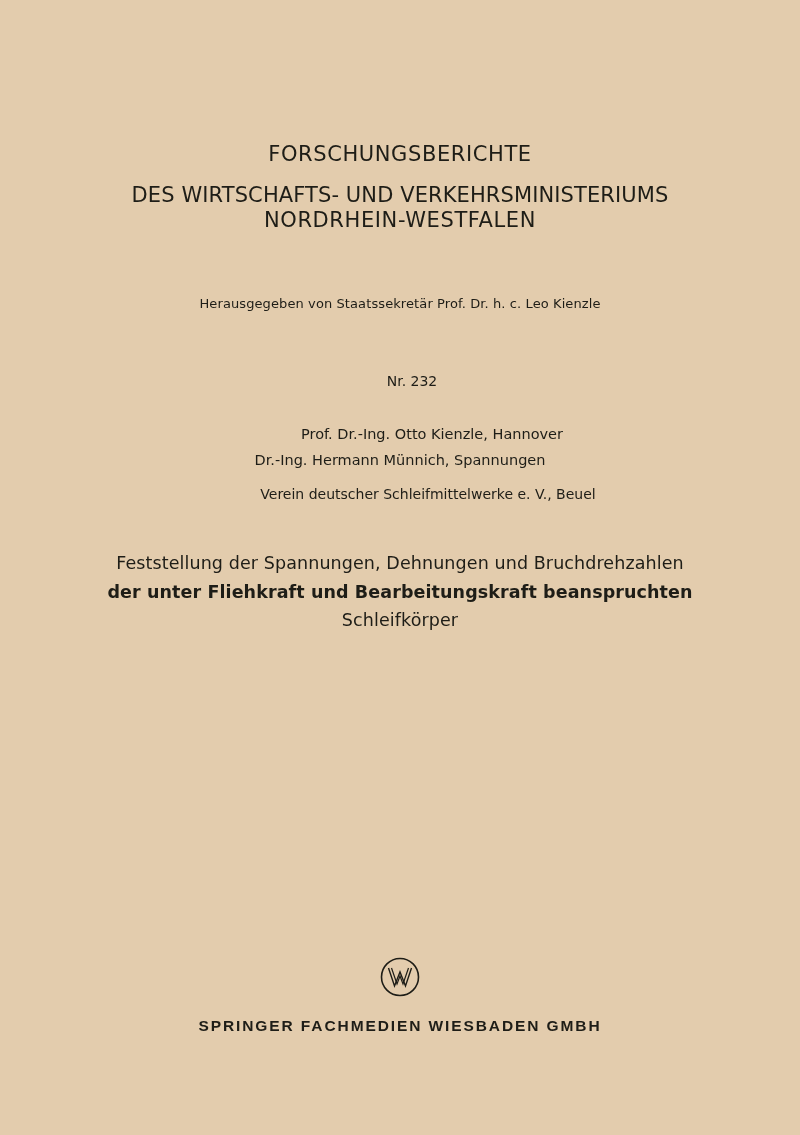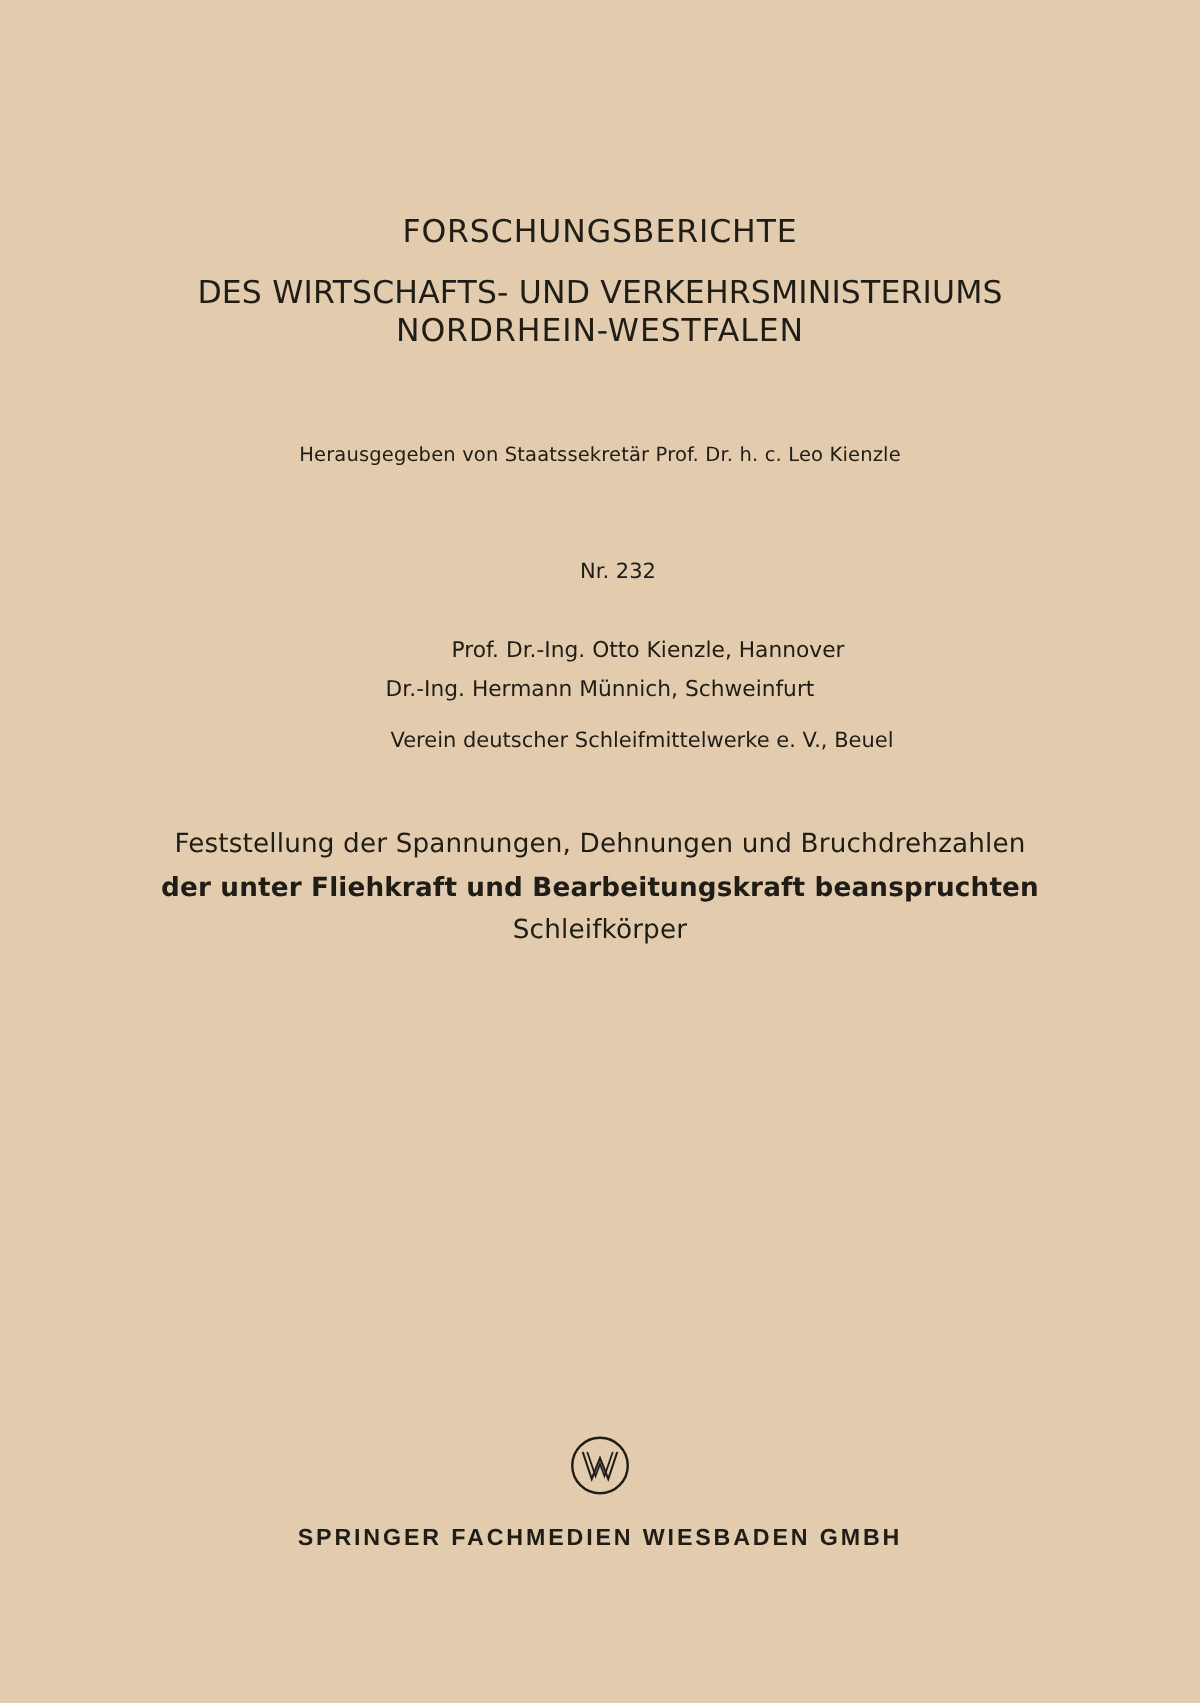--- a/index.html
+++ b/index.html
@@ -73,21 +73,21 @@
 
   <div class="line series series-1">FORSCHUNGSBERICHTE</div>
   <div class="line series series-2">DES WIRTSCHAFTS- UND VERKEHRSMINISTERIUMS</div>
   <div class="line series series-3">NORDRHEIN-WESTFALEN</div>
 
   <div class="line editor">Herausgegeben von Staatssekretär Prof. Dr. h. c. Leo Kienzle</div>
 
   <div class="line number">Nr. 232</div>
 
   <div class="line author-1">Prof. Dr.-Ing. Otto Kienzle, Hannover</div>
-  <div class="line author-2">Dr.-Ing. Hermann Münnich, Schweinfurt</div>
+  <div class="line author-2">Dr.-Ing. Hermann Münnich, Spannungen</div>
   <div class="line affiliation">Verein deutscher Schleifmittelwerke e. V., Beuel</div>
 
   <div class="line title-line title-1">Feststellung der Spannungen, Dehnungen und Bruchdrehzahlen</div>
   <div class="line title-line title-2">der unter Fliehkraft und Bearbeitungskraft beanspruchten</div>
   <div class="line title-line title-3">Schleifkörper</div>
 
   <div class="logo">
     <svg width="40" height="40" viewBox="0 0 40 40" xmlns="http://www.w3.org/2000/svg">
       <circle cx="20" cy="20" r="18.5" fill="none" stroke="#1e1d17" stroke-width="1.6"></circle>
       <polyline points="8.5,11 14.5,29 20,15 25.5,29 31.5,11" fill="none" stroke="#1e1d17" stroke-width="1.4" stroke-linejoin="miter"></polyline>

